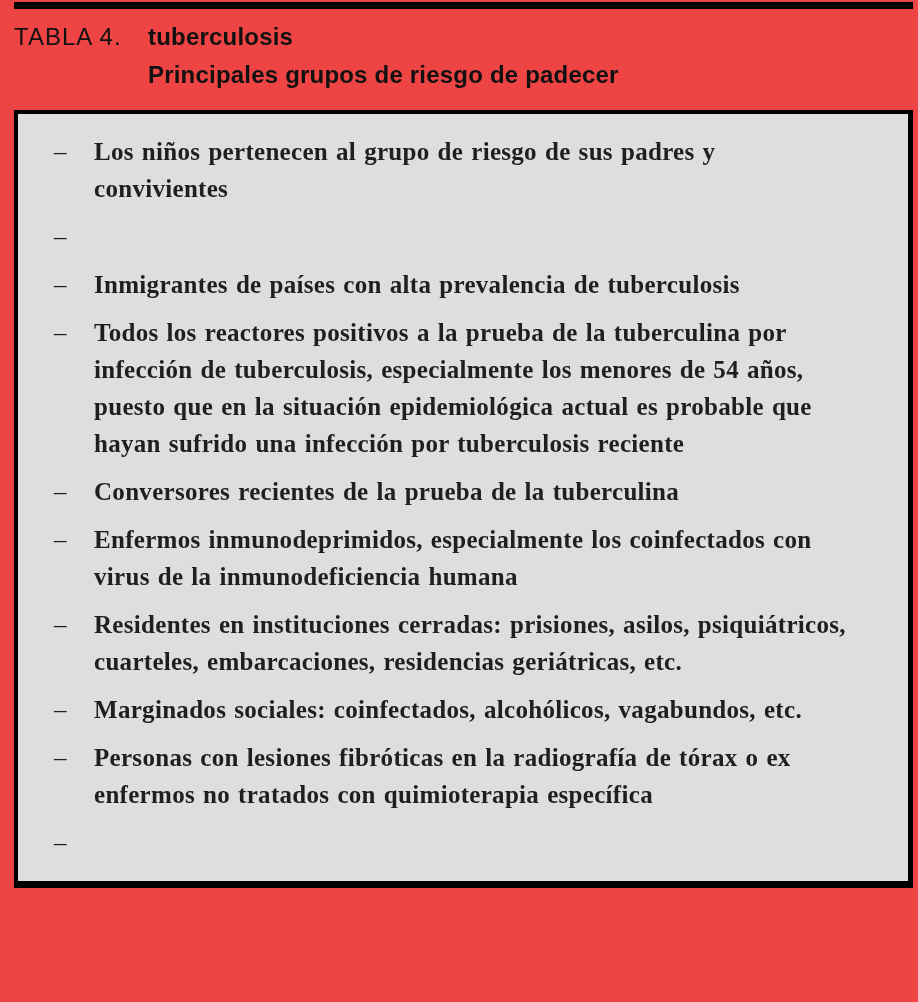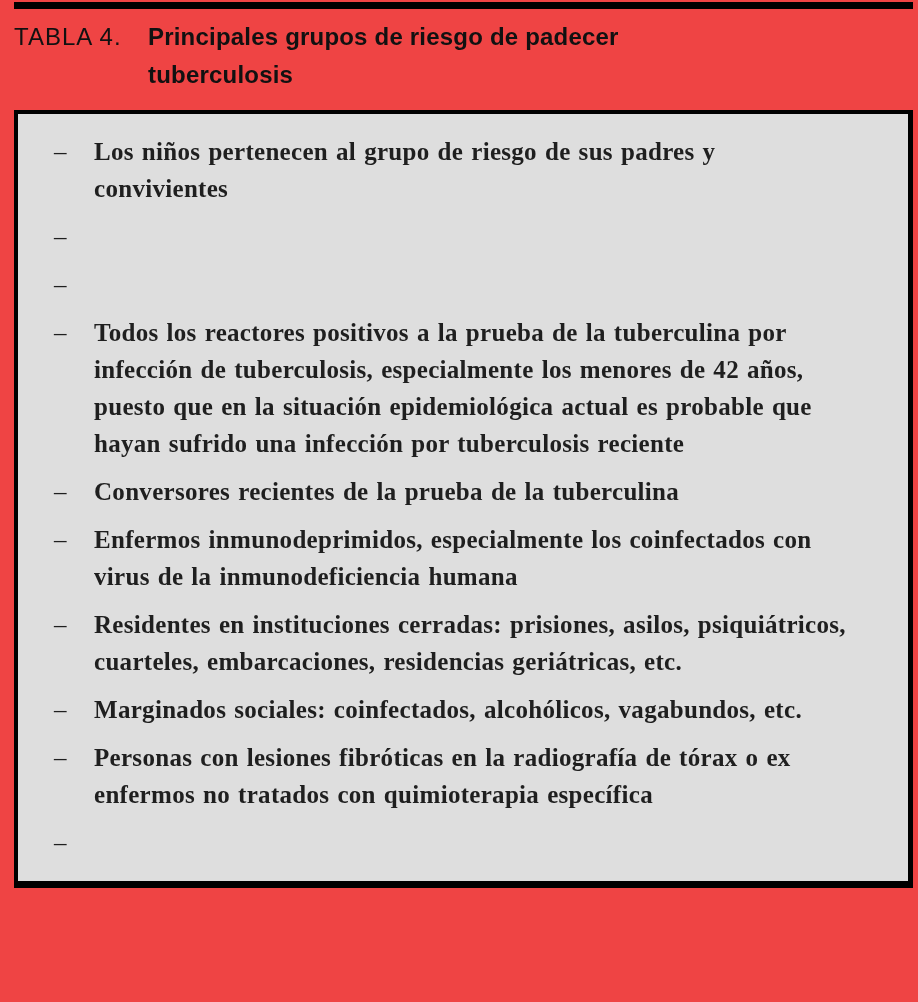--- a/index.html
+++ b/index.html
@@ -85,40 +85,41 @@
 <body>
 
 <div class="page">
   <div class="content">
 
     <div class="top-rule"></div>
 
     <div class="caption">
       <span class="caption-label">TABLA 4.</span>
       <span class="caption-title">
+        <div>tuberculosis</div>
         <div>Principales grupos de riesgo de padecer</div>
-        <div>tuberculosis</div>
       </span>
     </div>
 
     <div class="risk-box">
       <ul class="risk-list">
         <li>
           <span class="item-dash">–</span>
           <span class="item-text">Los niños pertenecen al grupo de riesgo de sus padres y convivientes</span>
         </li>
         <li>
           <span class="item-dash">–</span>
         </li>
         <li>
           <span class="item-dash">–</span>
+          <span class="item-text">Inmigrantes de países con alta prevalencia de tuberculosis</span>
         </li>
         <li>
           <span class="item-dash">–</span>
-          <span class="item-text">Todos los reactores positivos a la prueba de la tuberculina por infección de tuberculosis, especialmente los menores de 42 años, puesto que en la situación epidemiológica actual es probable que hayan sufrido una infección por tuberculosis reciente</span>
+          <span class="item-text">Todos los reactores positivos a la prueba de la tuberculina por infección de tuberculosis, especialmente los menores de 54 años, puesto que en la situación epidemiológica actual es probable que hayan sufrido una infección por tuberculosis reciente</span>
         </li>
         <li>
           <span class="item-dash">–</span>
           <span class="item-text">Conversores recientes de la prueba de la tuberculina</span>
         </li>
         <li>
           <span class="item-dash">–</span>
           <span class="item-text">Enfermos inmunodeprimidos, especialmente los coinfectados con virus de la inmunodeficiencia humana</span>
         </li>
         <li>

